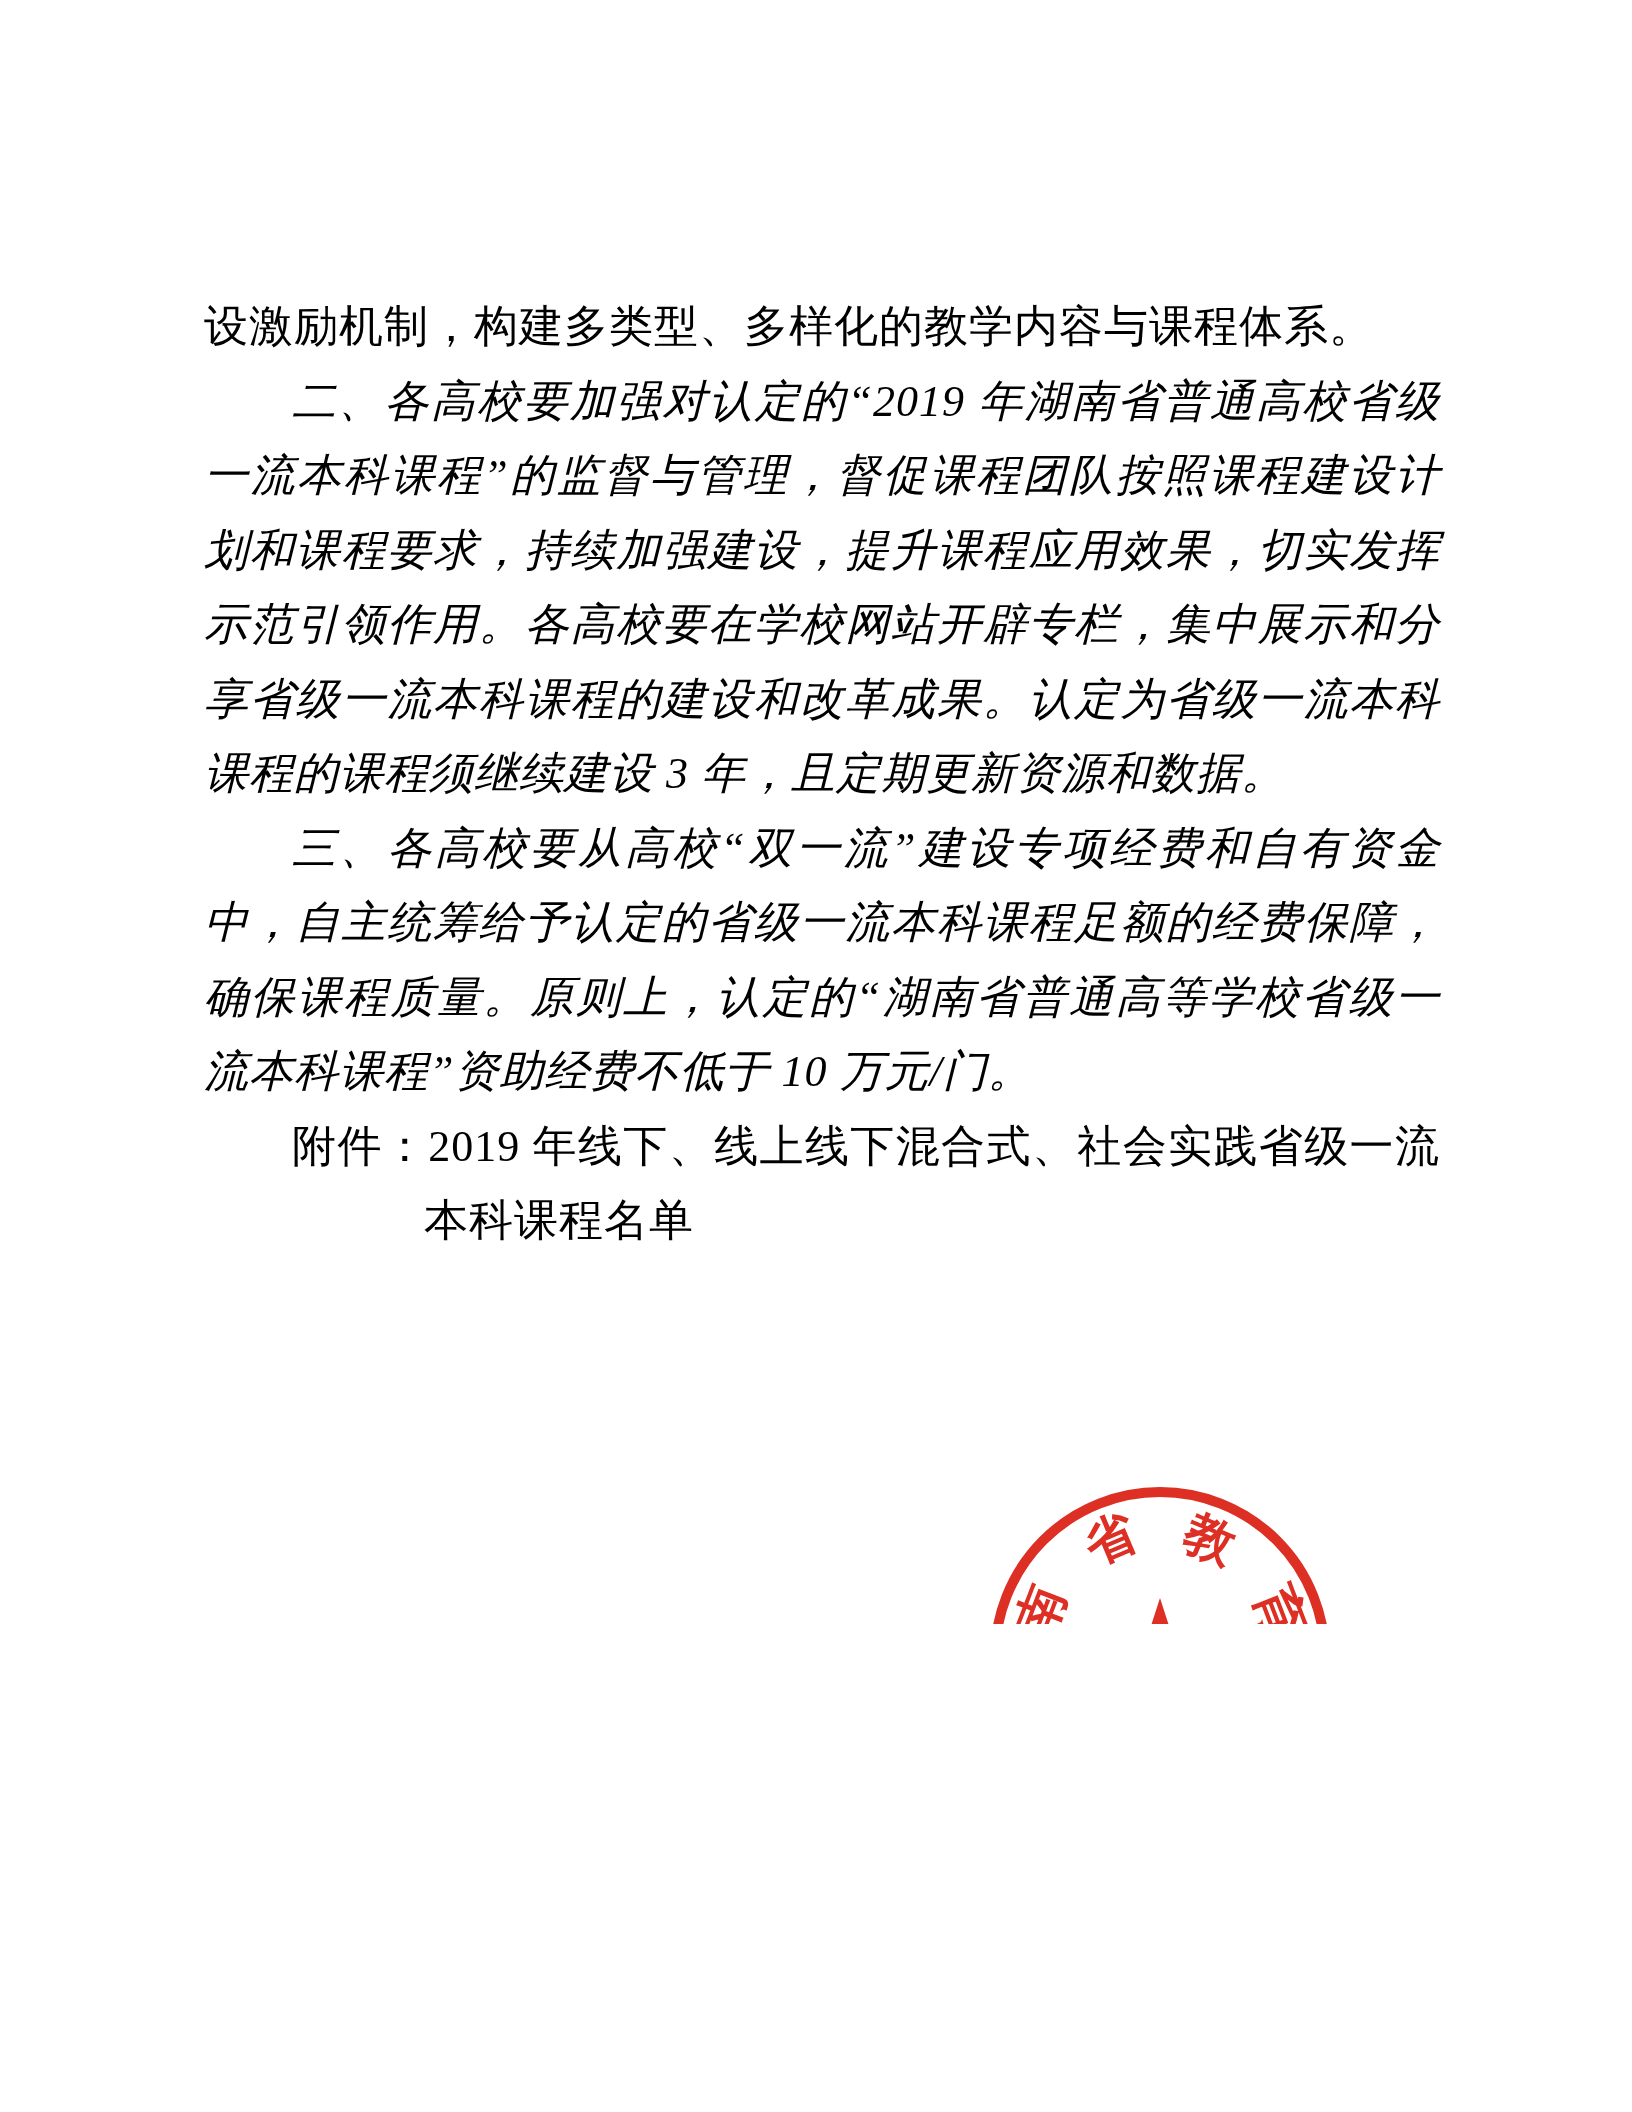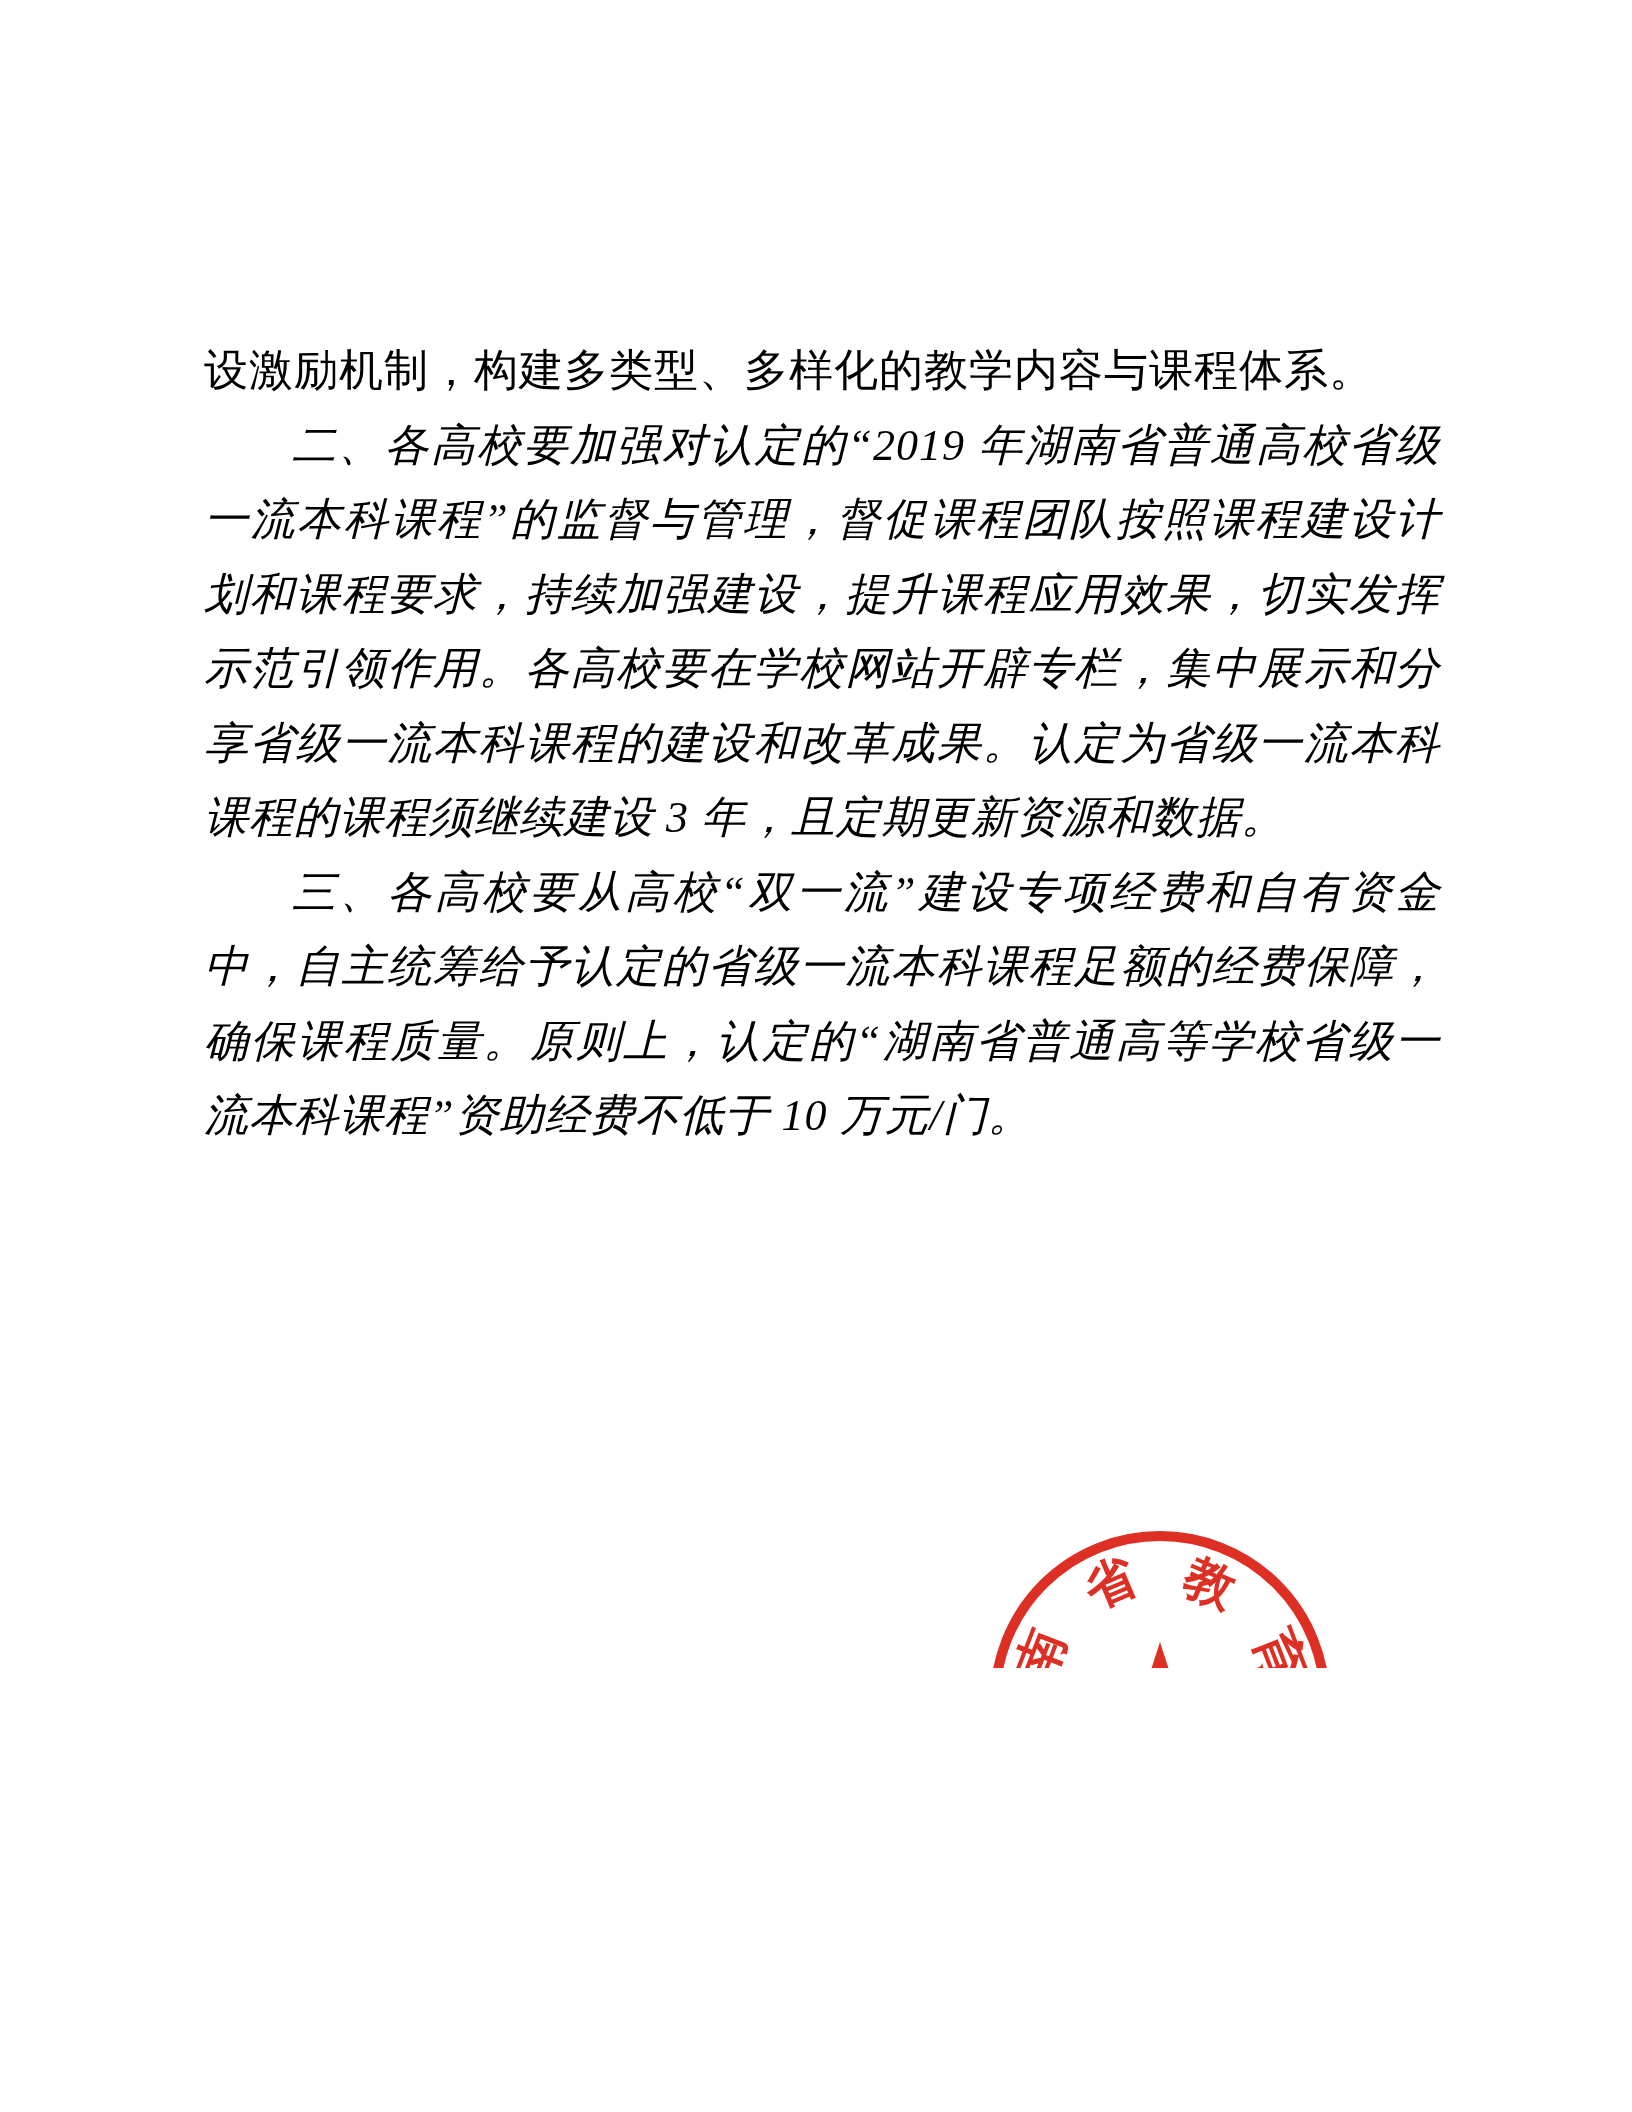--- a/index.html
+++ b/index.html
@@ -8,21 +8,20 @@
     background: #ffffff;
   }
   .page {
     position: relative;
     width: 1632px;
     height: 1624px;
     background: #ffffff;
     overflow: hidden;
     font-family: "Liberation Serif", "DejaVu Serif", serif;
     color: #000000;
-    margin-top: 44px;
   }
   
   .content {
     position: absolute;
     left: 204px;
     top: 290px;
     width: 1236px;
     font-size: 44px;
     line-height: 74.5px;
     letter-spacing: 1px;
@@ -115,20 +114,21 @@
 </style>
 </head>
 <body>
 
 <div class="page">
 
   <div class="content">
     <p>设激励机制，构建多类型、多样化的教学内容与课程体系。</p>
     <p class="indent">二、各高校要加强对认定的“2019 年湖南省普通高校省级一流本科课程”的监督与管理，督促课程团队按照课程建设计划和课程要求，持续加强建设，提升课程应用效果，切实发挥示范引领作用。各高校要在学校网站开辟专栏，集中展示和分享省级一流本科课程的建设和改革成果。认定为省级一流本科课程的课程须继续建设 3 年，且定期更新资源和数据。</p>
     <p class="indent">三、各高校要从高校“双一流”建设专项经费和自有资金中，自主统筹给予认定的省级一流本科课程足额的经费保障，确保课程质量。原则上，认定的“湖南省普通高等学校省级一流本科课程”资助经费不低于 10 万元/门。</p>
+    <p class="attachment"><span>附件：</span><span>2019 年线下、线上线下混合式、社会实践省级一流本科课程名单</span></p>
   </div>
 
   <div class="seal">
     <div class="seal-ring"></div>
     <div class="seal-star"></div>
     <span class="seal-char a1">湖</span>
     <span class="seal-char a2">南</span>
     <span class="seal-char a3">省</span>
     <span class="seal-char a4">教</span>
     <span class="seal-char a5">育</span>

